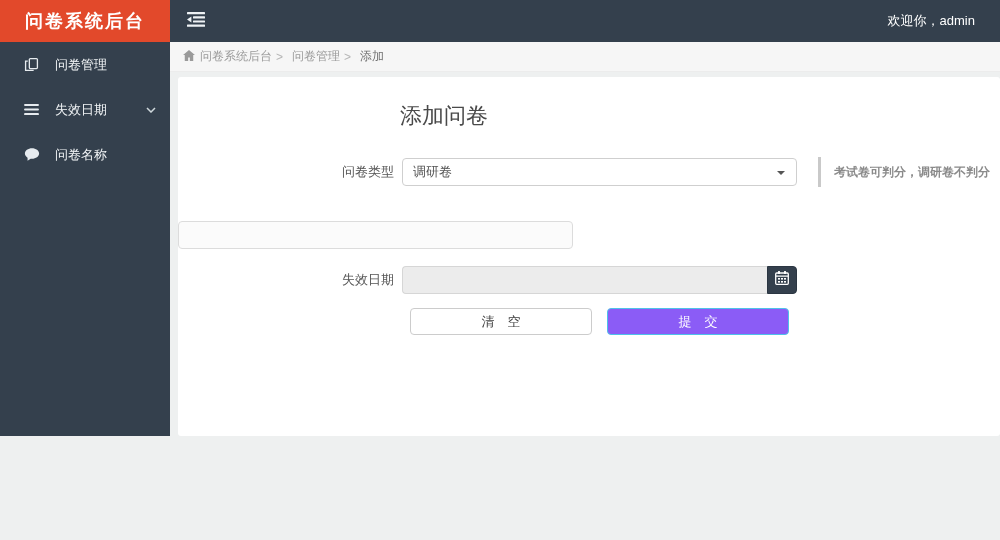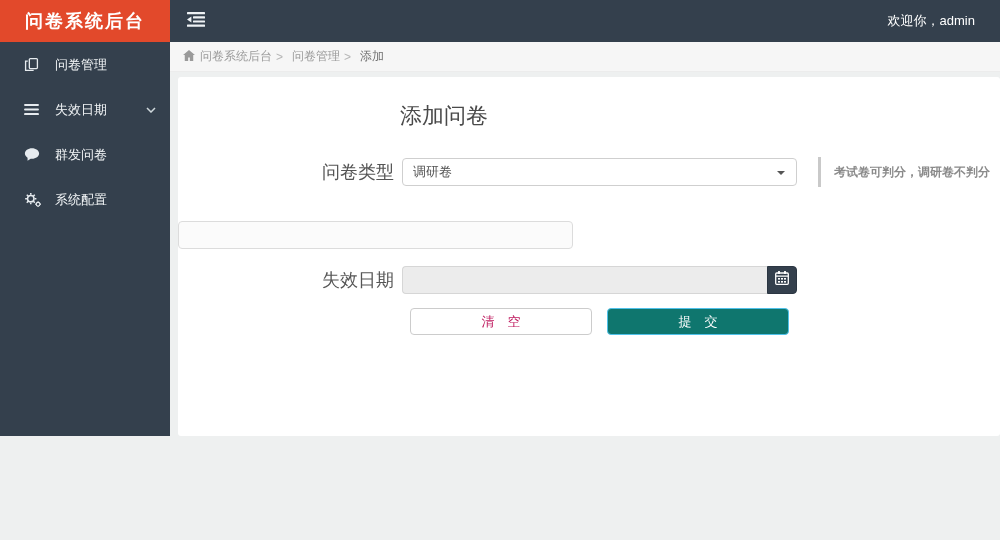--- a/index.html
+++ b/index.html
@@ -33,21 +33,21 @@
   .breadcrumb .active { color:#707070; cursor:default; }
 
   .panel { margin:5px 0 0 8px; background:#fff; border-radius:3px; height:444px;
            padding-top:24px; overflow:hidden; }
 
   .page-title { margin:0 0 26px 222px; font-size:22px; font-weight:500; color:#4a4a4a; line-height:30px; }
 
   .form-row { display:flex; align-items:center; }
   .form-row.row-top { align-items:flex-start; }
   .f-label { flex:0 0 224px; width:224px; padding-right:8px; text-align:right;
-             font-size:18px; color:#555; }
+             font-size:13px; color:#555; }
   .row-top .f-label { padding-top:8px; }
   .f-control { width:395px; }
 
   .mb-lg { margin-bottom:34px; } .mb-md { margin-bottom:17px; }
   .mb-sm { margin-bottom:16px; } .mb-xs { margin-bottom:14px; }
 
   .select-box { position:relative; width:395px; height:28px; background:#fff; border:1px solid #cfcfcf;
                 border-radius:4px; display:flex; align-items:center; padding:0 24px 0 10px;
                 font-size:13px; color:#555; cursor:pointer; }
   .select-box::after { content:""; position:absolute; right:11px; top:12px;
@@ -65,22 +65,22 @@
                 border-right:none; border-radius:4px 0 0 4px; padding:0 10px; font-size:13px; outline:none; }
   .cal-btn { width:30px; height:28px; background:#34404d; border:1px solid #2b3642;
              border-radius:0 4px 4px 0; display:flex; align-items:center; justify-content:center; cursor:pointer; }
 
   .hint { margin-left:21px; border-left:3px solid #c9c9c9; padding-left:13px; height:30px;
           display:flex; align-items:center; font-size:12px; color:#8a8a8a;font-weight:bold; }
 
   .btn-row { display:flex; margin-left:232px; gap:15px; }
   .btn { width:182px; height:27px; border-radius:4px; font-size:13px; display:flex;
          align-items:center; justify-content:center; cursor:pointer; }
-  .btn-clear { background:#fff; border:1px solid #ccc; color:#be185d; }
-  .btn-submit { background:#0f766e; border:1px solid #4fc1e9; color:#fff; }
+  .btn-clear { background:#fff; border:1px solid #ccc; color:#404040; }
+  .btn-submit { background:#8b5cf6; border:1px solid #4fc1e9; color:#fff; }
 </style>
 </head>
 <body>
 
 <div class="app">
 
   <div class="logo">
     <span>问卷系统后台</span>
   </div>
 
@@ -126,38 +126,23 @@
         </svg>
       </span>
     </div>
 
     <div class="menu-item">
       <span class="menu-icon">
         <svg width="16" height="15" viewBox="0 0 18 16" fill="#e6ebef">
           <path d="M9 1C4.6 1 1 3.6 1 6.9c0 1.9 1.2 3.6 3 4.7V15l3.5-2.3c.5.1 1 .1 1.5.1 4.4 0 8-2.6 8-5.9S13.4 1 9 1z"></path>
         </svg>
       </span>
-      <span>群发问卷</span>
-    </div>
-
-    <div class="menu-item">
-      <span class="menu-icon">
-        <svg width="18" height="16" viewBox="0 0 20 18">
-          <g stroke="#e6ebef" stroke-width="1.7" fill="none">
-            <circle cx="7.5" cy="7.5" r="3.6"></circle>
-            <path d="M7.5 1.2v2M7.5 11.8v2M1.2 7.5h2M11.8 7.5h2M3 3l1.5 1.5M10.5 10.5 12 12M12 3l-1.5 1.5M4.5 10.5 3 12"></path>
-          </g>
-          <g stroke="#e6ebef" stroke-width="1.3" fill="none">
-            <circle cx="15.7" cy="13.7" r="2.1"></circle>
-            <path d="M15.7 10.4v1.2M15.7 15.8v1.2M12.4 13.7h1.2M17.8 13.7h1.2"></path>
-          </g>
-        </svg>
-      </span>
-      <span>系统配置</span>
-    </div>
+      <span>问卷名称</span>
+    </div>
+
 
   </div>
 
   <div class="main">
 
     <div class="breadcrumb">
       <span>
         <svg width="12" height="11" viewBox="0 0 14 13" fill="#9a9a9a">
           <path d="M7 0 L0 6 h2 v7 h4 V9 h2 v4 h4 V6 h2 z"></path>
         </svg>

